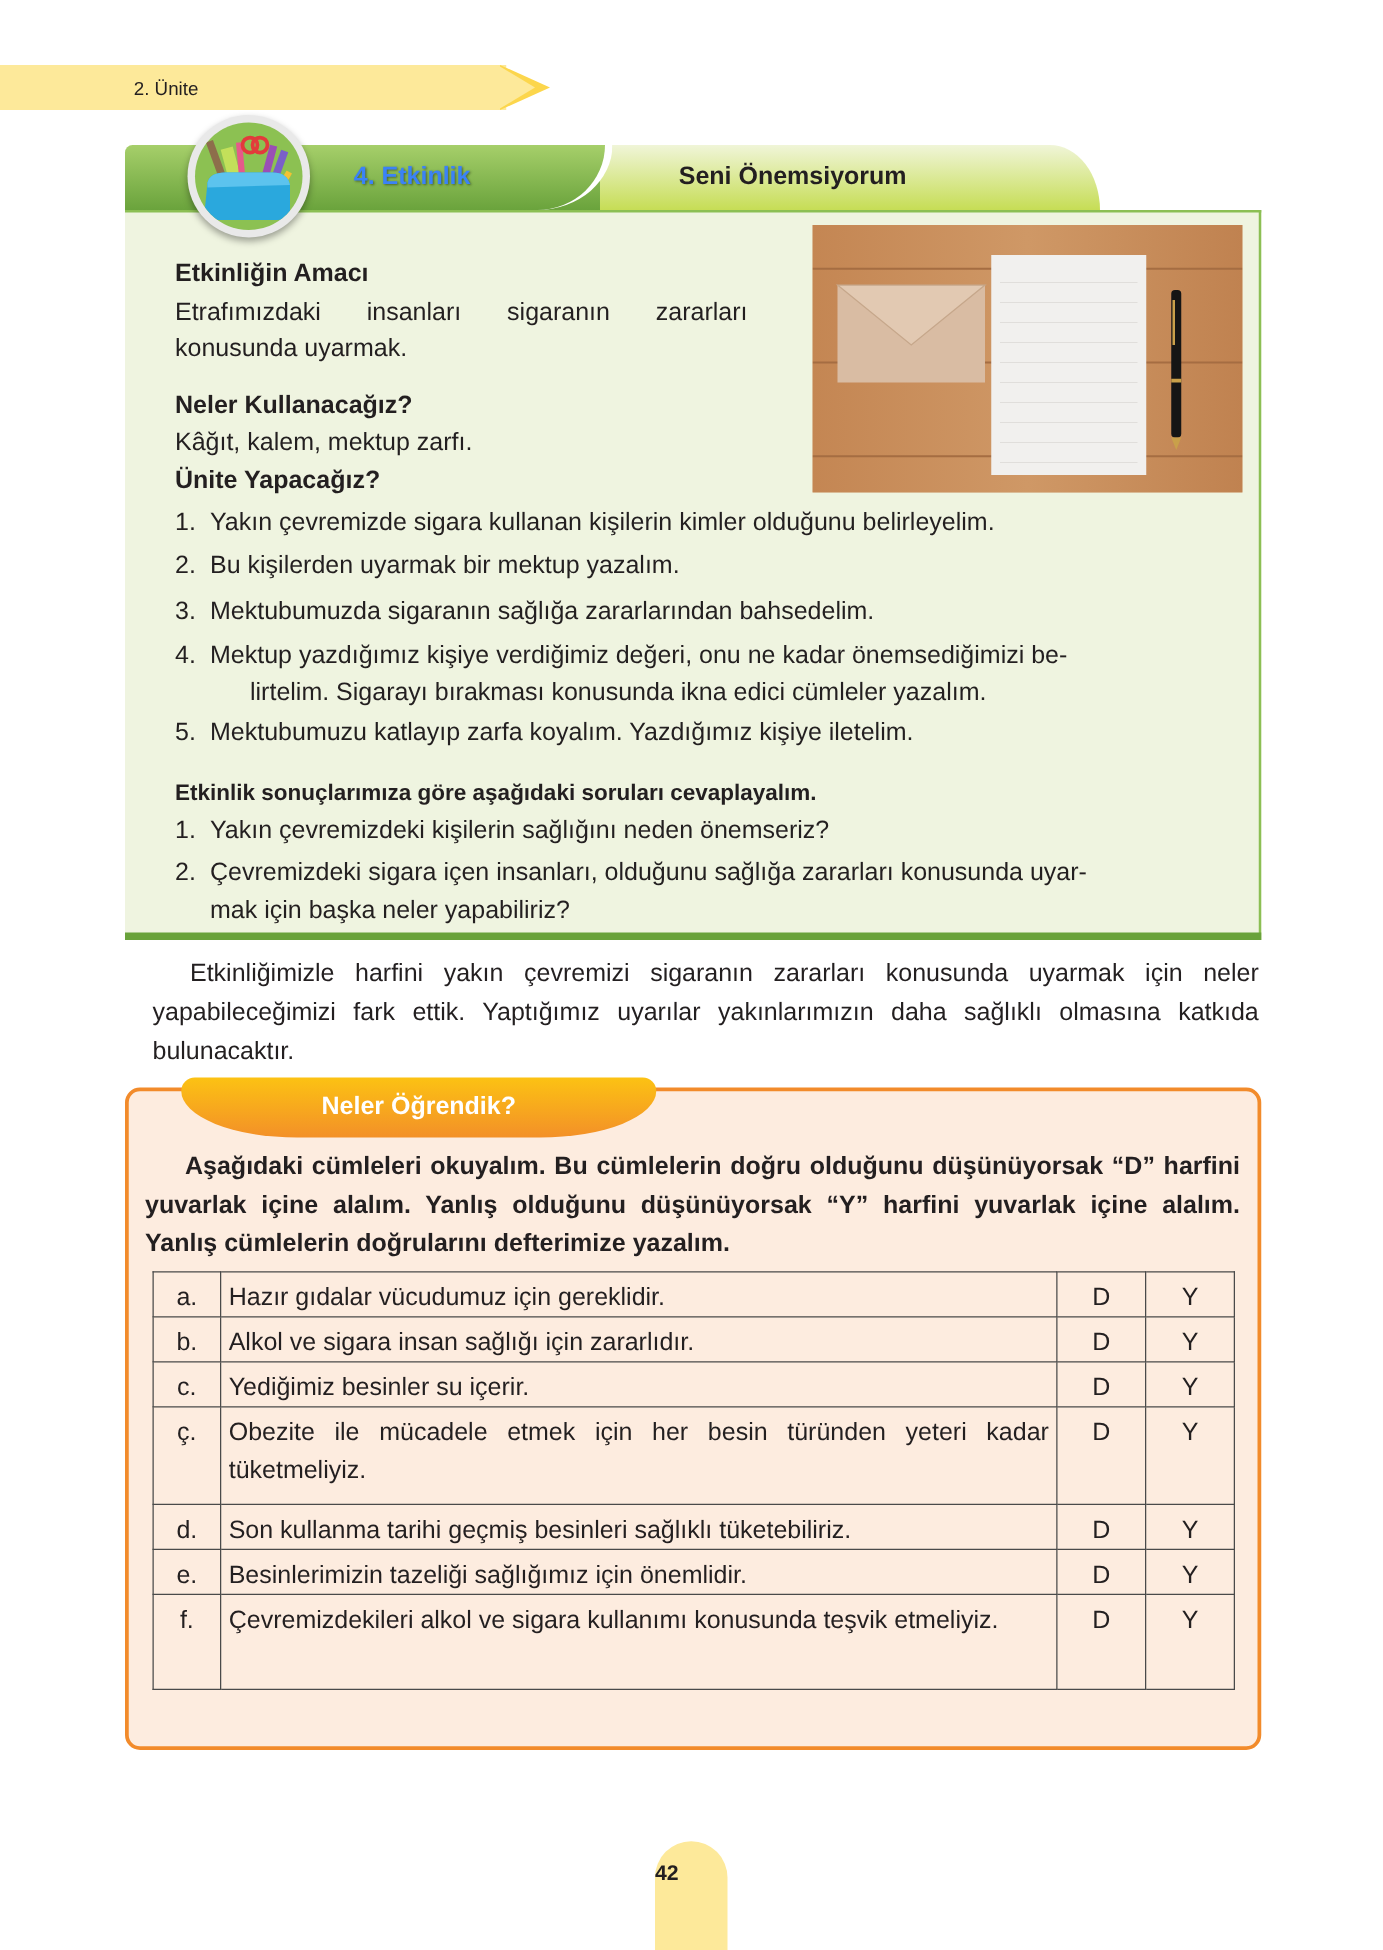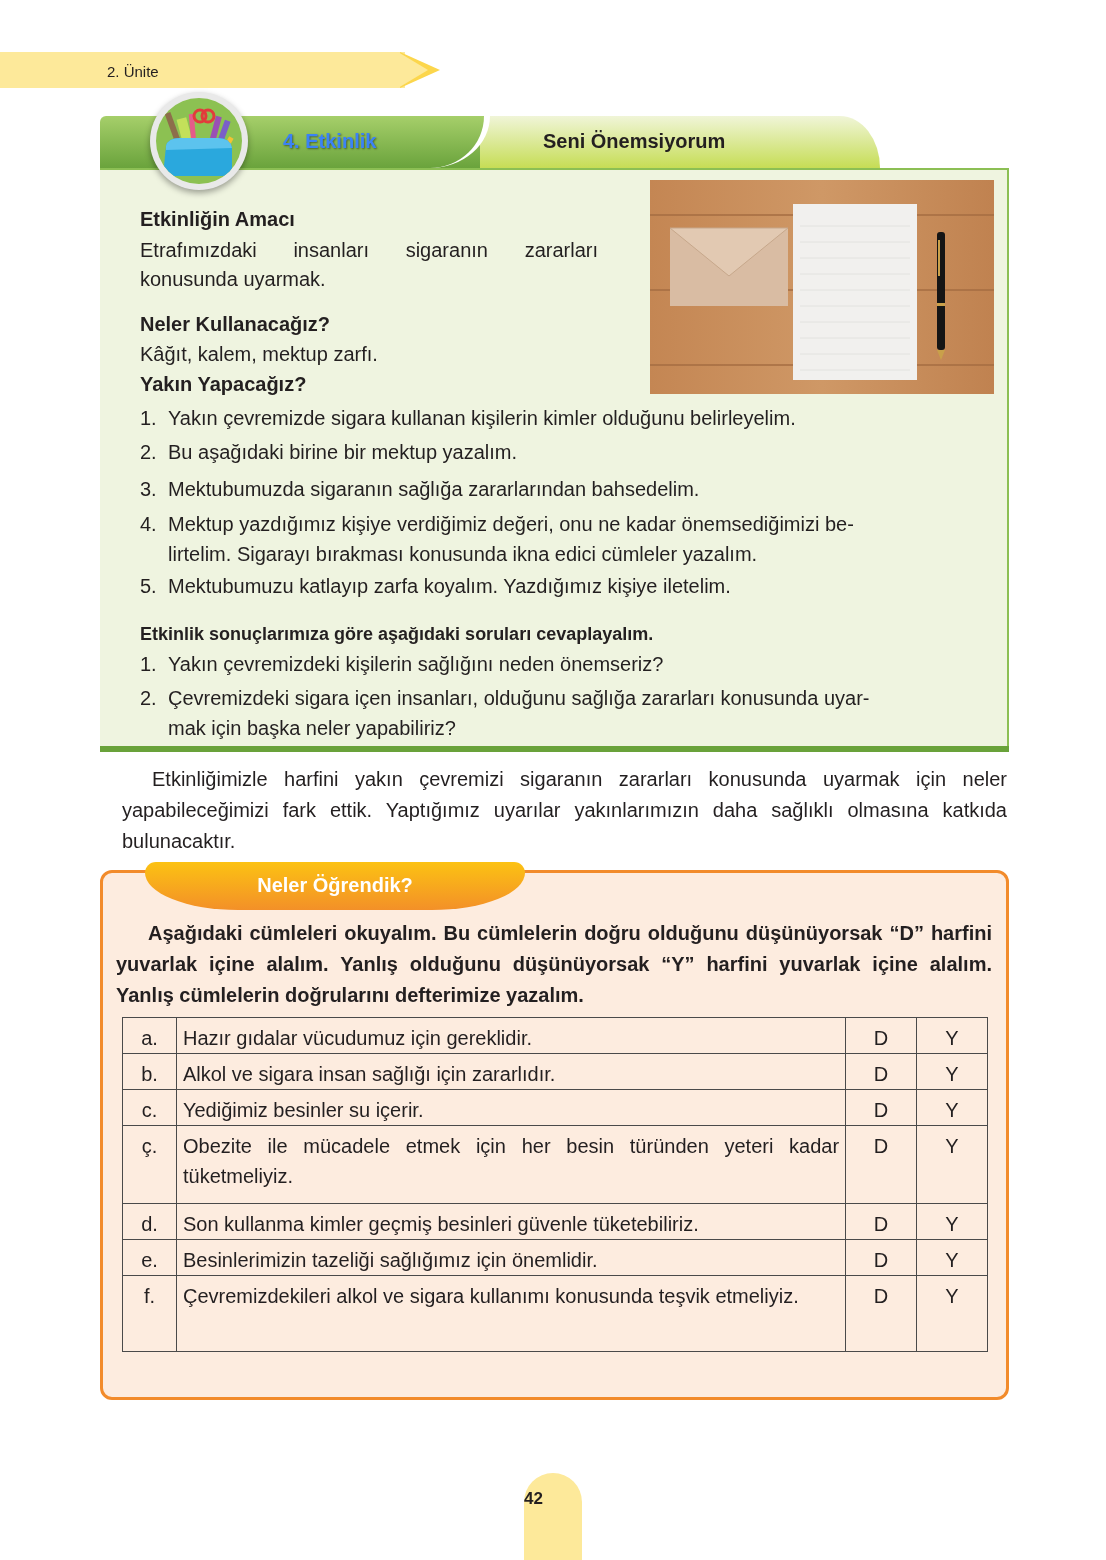--- a/index.html
+++ b/index.html
@@ -148,38 +148,38 @@
   </svg>
 </div>
 
 <div class="txt bold" style="left:140px; top:205px;">Etkinliğin Amacı</div>
 <div class="txt" style="left:140px; top:236px; width:458px; text-align:justify; text-align-last:justify;">Etrafımızdaki insanları sigaranın zararları</div>
 <div class="txt" style="left:140px; top:265px;">konusunda uyarmak.</div>
 
 <div class="txt bold" style="left:140px; top:310px;">Neler Kullanacağız?</div>
 <div class="txt" style="left:140px; top:340px;">Kâğıt, kalem, mektup zarfı.</div>
 
-<div class="txt bold" style="left:140px; top:370px;">Yakın Yapacağız?</div>
+<div class="txt bold" style="left:140px; top:370px;">Ünite Yapacağız?</div>
 
 <div class="list-item" style="top:402px;">
   <span class="n">1.</span>
   <span class="t" style="white-space:nowrap;">Yakın çevremizde sigara kullanan kişilerin kimler olduğunu belirleyelim.</span>
 </div>
 <div class="list-item" style="top:436px;">
   <span class="n">2.</span>
-  <span class="t" style="white-space:nowrap;">Bu aşağıdaki birine bir mektup yazalım.</span>
+  <span class="t" style="white-space:nowrap;">Bu kişilerden uyarmak bir mektup yazalım.</span>
 </div>
 <div class="list-item" style="top:473px;">
   <span class="n">3.</span>
   <span class="t" style="white-space:nowrap;">Mektubumuzda sigaranın sağlığa zararlarından bahsedelim.</span>
 </div>
 <div class="list-item" style="top:508px;">
   <span class="n">4.</span>
   <span class="t" style="white-space:nowrap;">Mektup yazdığımız kişiye verdiğimiz değeri, onu ne kadar önemsediğimizi be-</span>
-  <span class="t" style="top:30px; white-space:nowrap;">lirtelim. Sigarayı bırakması konusunda ikna edici cümleler yazalım.</span>
+  <span class="t" style="top:30px; white-space:nowrap;margin-left:32px;">lirtelim. Sigarayı bırakması konusunda ikna edici cümleler yazalım.</span>
 </div>
 <div class="list-item" style="top:570px;">
   <span class="n">5.</span>
   <span class="t" style="white-space:nowrap;">Mektubumuzu katlayıp zarfa koyalım. Yazdığımız kişiye iletelim.</span>
 </div>
 
 <div class="txt bold" style="left:140px; top:620px; font-size:18px;">Etkinlik sonuçlarımıza göre aşağıdaki soruları cevaplayalım.</div>
 <div class="list-item" style="top:648px;">
   <span class="n">1.</span>
   <span class="t" style="white-space:nowrap;">Yakın çevremizdeki kişilerin sağlığını neden önemseriz?</span>
@@ -221,21 +221,21 @@
     <td class="opt">Y</td>
   </tr>
   <tr style="height:78px;">
     <td class="letter">ç.</td>
     <td class="stmt">Obezite ile mücadele etmek için her besin türünden yeteri kadar tüketmeliyiz.</td>
     <td class="opt">D</td>
     <td class="opt">Y</td>
   </tr>
   <tr>
     <td class="letter">d.</td>
-    <td class="stmt">Son kullanma kimler geçmiş besinleri güvenle tüketebiliriz.</td>
+    <td class="stmt">Son kullanma tarihi geçmiş besinleri sağlıklı tüketebiliriz.</td>
     <td class="opt">D</td>
     <td class="opt">Y</td>
   </tr>
   <tr>
     <td class="letter">e.</td>
     <td class="stmt">Besinlerimizin tazeliği sağlığımız için önemlidir.</td>
     <td class="opt">D</td>
     <td class="opt">Y</td>
   </tr>
   <tr style="height:76px;">

